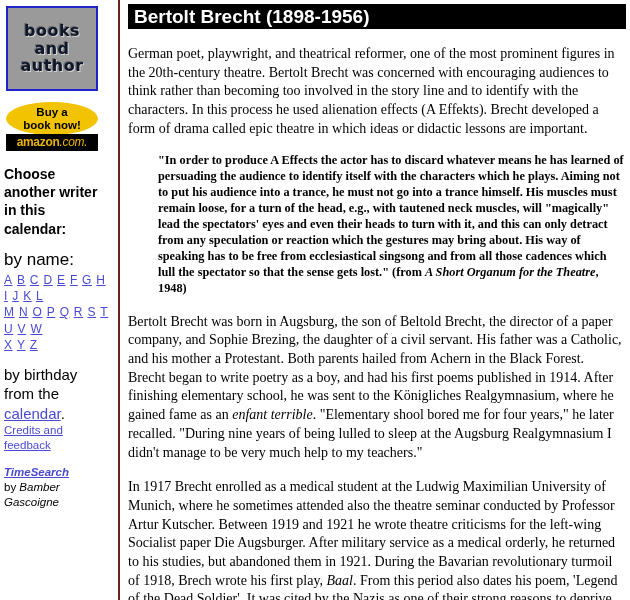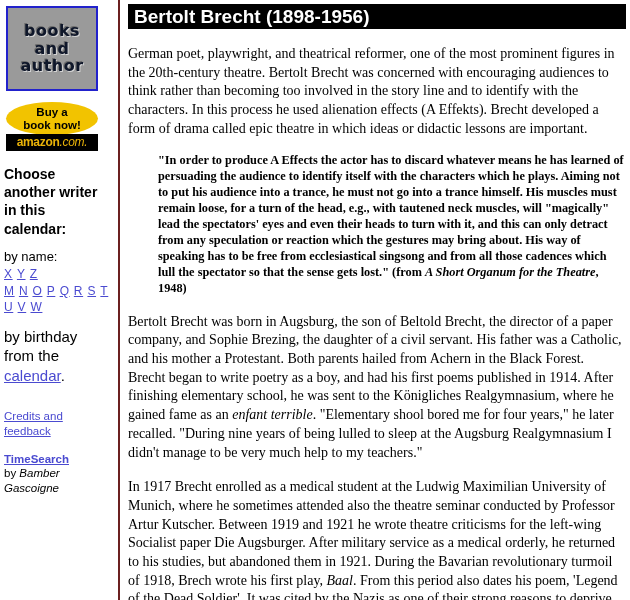--- a/index.html
+++ b/index.html
@@ -105,21 +105,21 @@
   .amazon-bar .dotcom { font-weight: normal; font-style: italic; }
 
   .side-head {
     font-weight: bold;
     font-size: 14px;
     margin-top: 14px;
     line-height: 1.3;
   }
   .side-label {
     margin-top: 11px;
-    font-size: 13px;
+    font-size: 17px;
   }
   .alpha {
     margin-top: 1px;
     line-height: 1.34;
     letter-spacing: 0.6px;
   }
   .alpha a {
     color: #4a4ad0;
     text-decoration: underline;
     font-size: 12px;
@@ -131,32 +131,33 @@
     font-size: 15px;
     line-height: 1.3;
   }
   .side-para a,
   .side-link {
     color: #4a4ad0;
     text-decoration: underline;
   }
   .side-link-block {
     display: block;
-    margin-top: 24px;
+    margin-top: 0;
     font-size: 11.5px;
     color: #4a4ad0;
     text-decoration: underline;
   }
   .side-link-bold {
     display: block;
     margin-top: 13px;
     font-size: 11.5px;
     font-weight: bold;
     color: #4a4ad0;
     text-decoration: underline;
+    font-style: italic;
   }
   .side-sub {
     font-size: 11.5px;
     line-height: 1.3;
   }
   .side-sub i { font-style: italic; }
 
   
   #main {
     position: absolute;
@@ -224,37 +225,51 @@
           <span class="dotcom">.com.</span>
       </div>
     </div>
 
     <div class="side-head">Choose another writer in this calendar:</div>
 
     <div class="side-label">by name:</div>
 
     <div class="alpha">
       <div>
-        <a href="#">X</a>
-        <a href="#">Y</a>
-        <a href="#">Z</a>
+        <a href="#">A</a>
+        <a href="#">B</a>
+        <a href="#">C</a>
+        <a href="#">D</a>
+        <a href="#">E</a>
+        <a href="#">F</a>
+        <a href="#">G</a>
+        <a href="#">H</a>
+        <a href="#">I</a>
+        <a href="#">J</a>
+        <a href="#">K</a>
+        <a href="#">L</a>
       </div>
       <div>
         <a href="#">M</a>
         <a href="#">N</a>
         <a href="#">O</a>
         <a href="#">P</a>
         <a href="#">Q</a>
         <a href="#">R</a>
         <a href="#">S</a>
         <a href="#">T</a>
         <a href="#">U</a>
         <a href="#">V</a>
         <a href="#">W</a>
       </div>
+      <div>
+        <a href="#">X</a>
+        <a href="#">Y</a>
+        <a href="#">Z</a>
+      </div>
     </div>
 
     <div class="side-para"><span>by birthday from the </span><a href="#">calendar</a><span>.</span></div>
 
     <a href="#" class="side-link-block">Credits and feedback</a>
 
     <a href="#" class="side-link-bold">TimeSearch</a>
     <div class="side-sub">
       <div><span>by </span><i>Bamber Gascoigne</i></div>
     </div>

